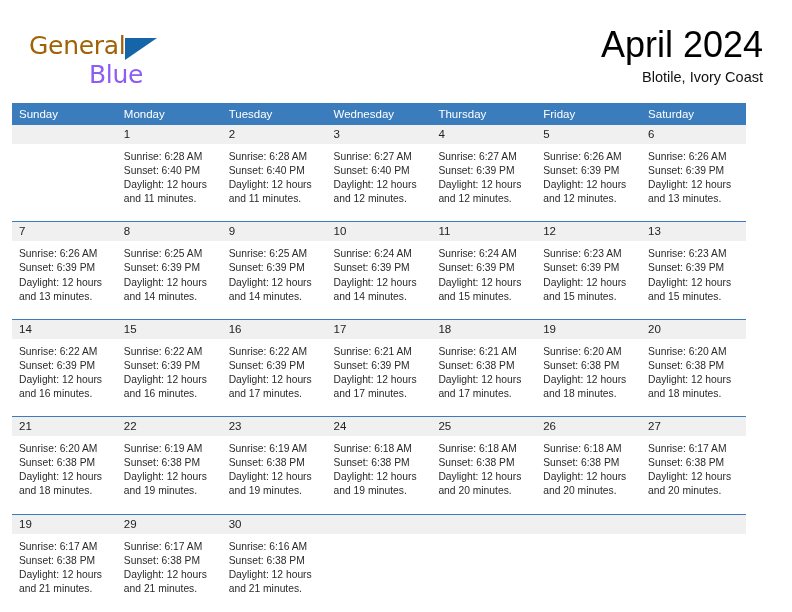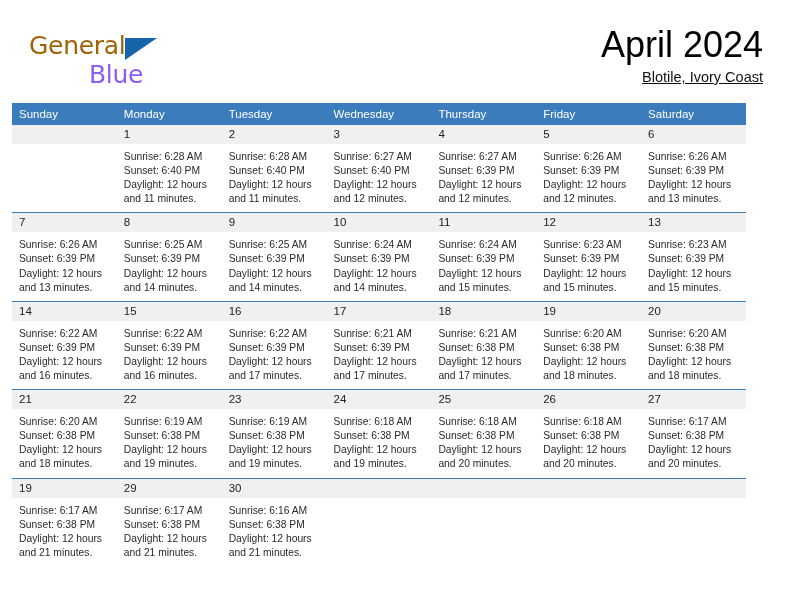--- a/index.html
+++ b/index.html
@@ -81,21 +81,20 @@
     line-height: 33px;
     white-space: nowrap;
   }
   .cal-subtitle {
     font-size: 14.5px;
     font-weight: 400;
     color: #111111;
     line-height: 20px;
     margin-top: 6px;
     white-space: nowrap;
-    text-decoration: underline;
   }
 
   
   .calendar {
     position: absolute;
     left: 12px;
     top: 103px;
     width: 734px;
     border-collapse: collapse;
     table-layout: fixed;
@@ -123,21 +122,21 @@
     font-size: 11.5px;
     color: #222222;
     padding: 3px 0 3px 7px;
     height: 13px;
     line-height: 13px;
   }
   .daynum.empty {
     color: transparent;
   }
   .details {
-    padding: 6px 6px 6px 7px;
+    padding: 6px 6px 15px 7px;
     font-size: 10.3px;
     line-height: 14.1px;
     color: #2a2a2a;
     min-height: 56px;
   }
   .details div {
     white-space: nowrap;
   }
 </style>
 </head>

